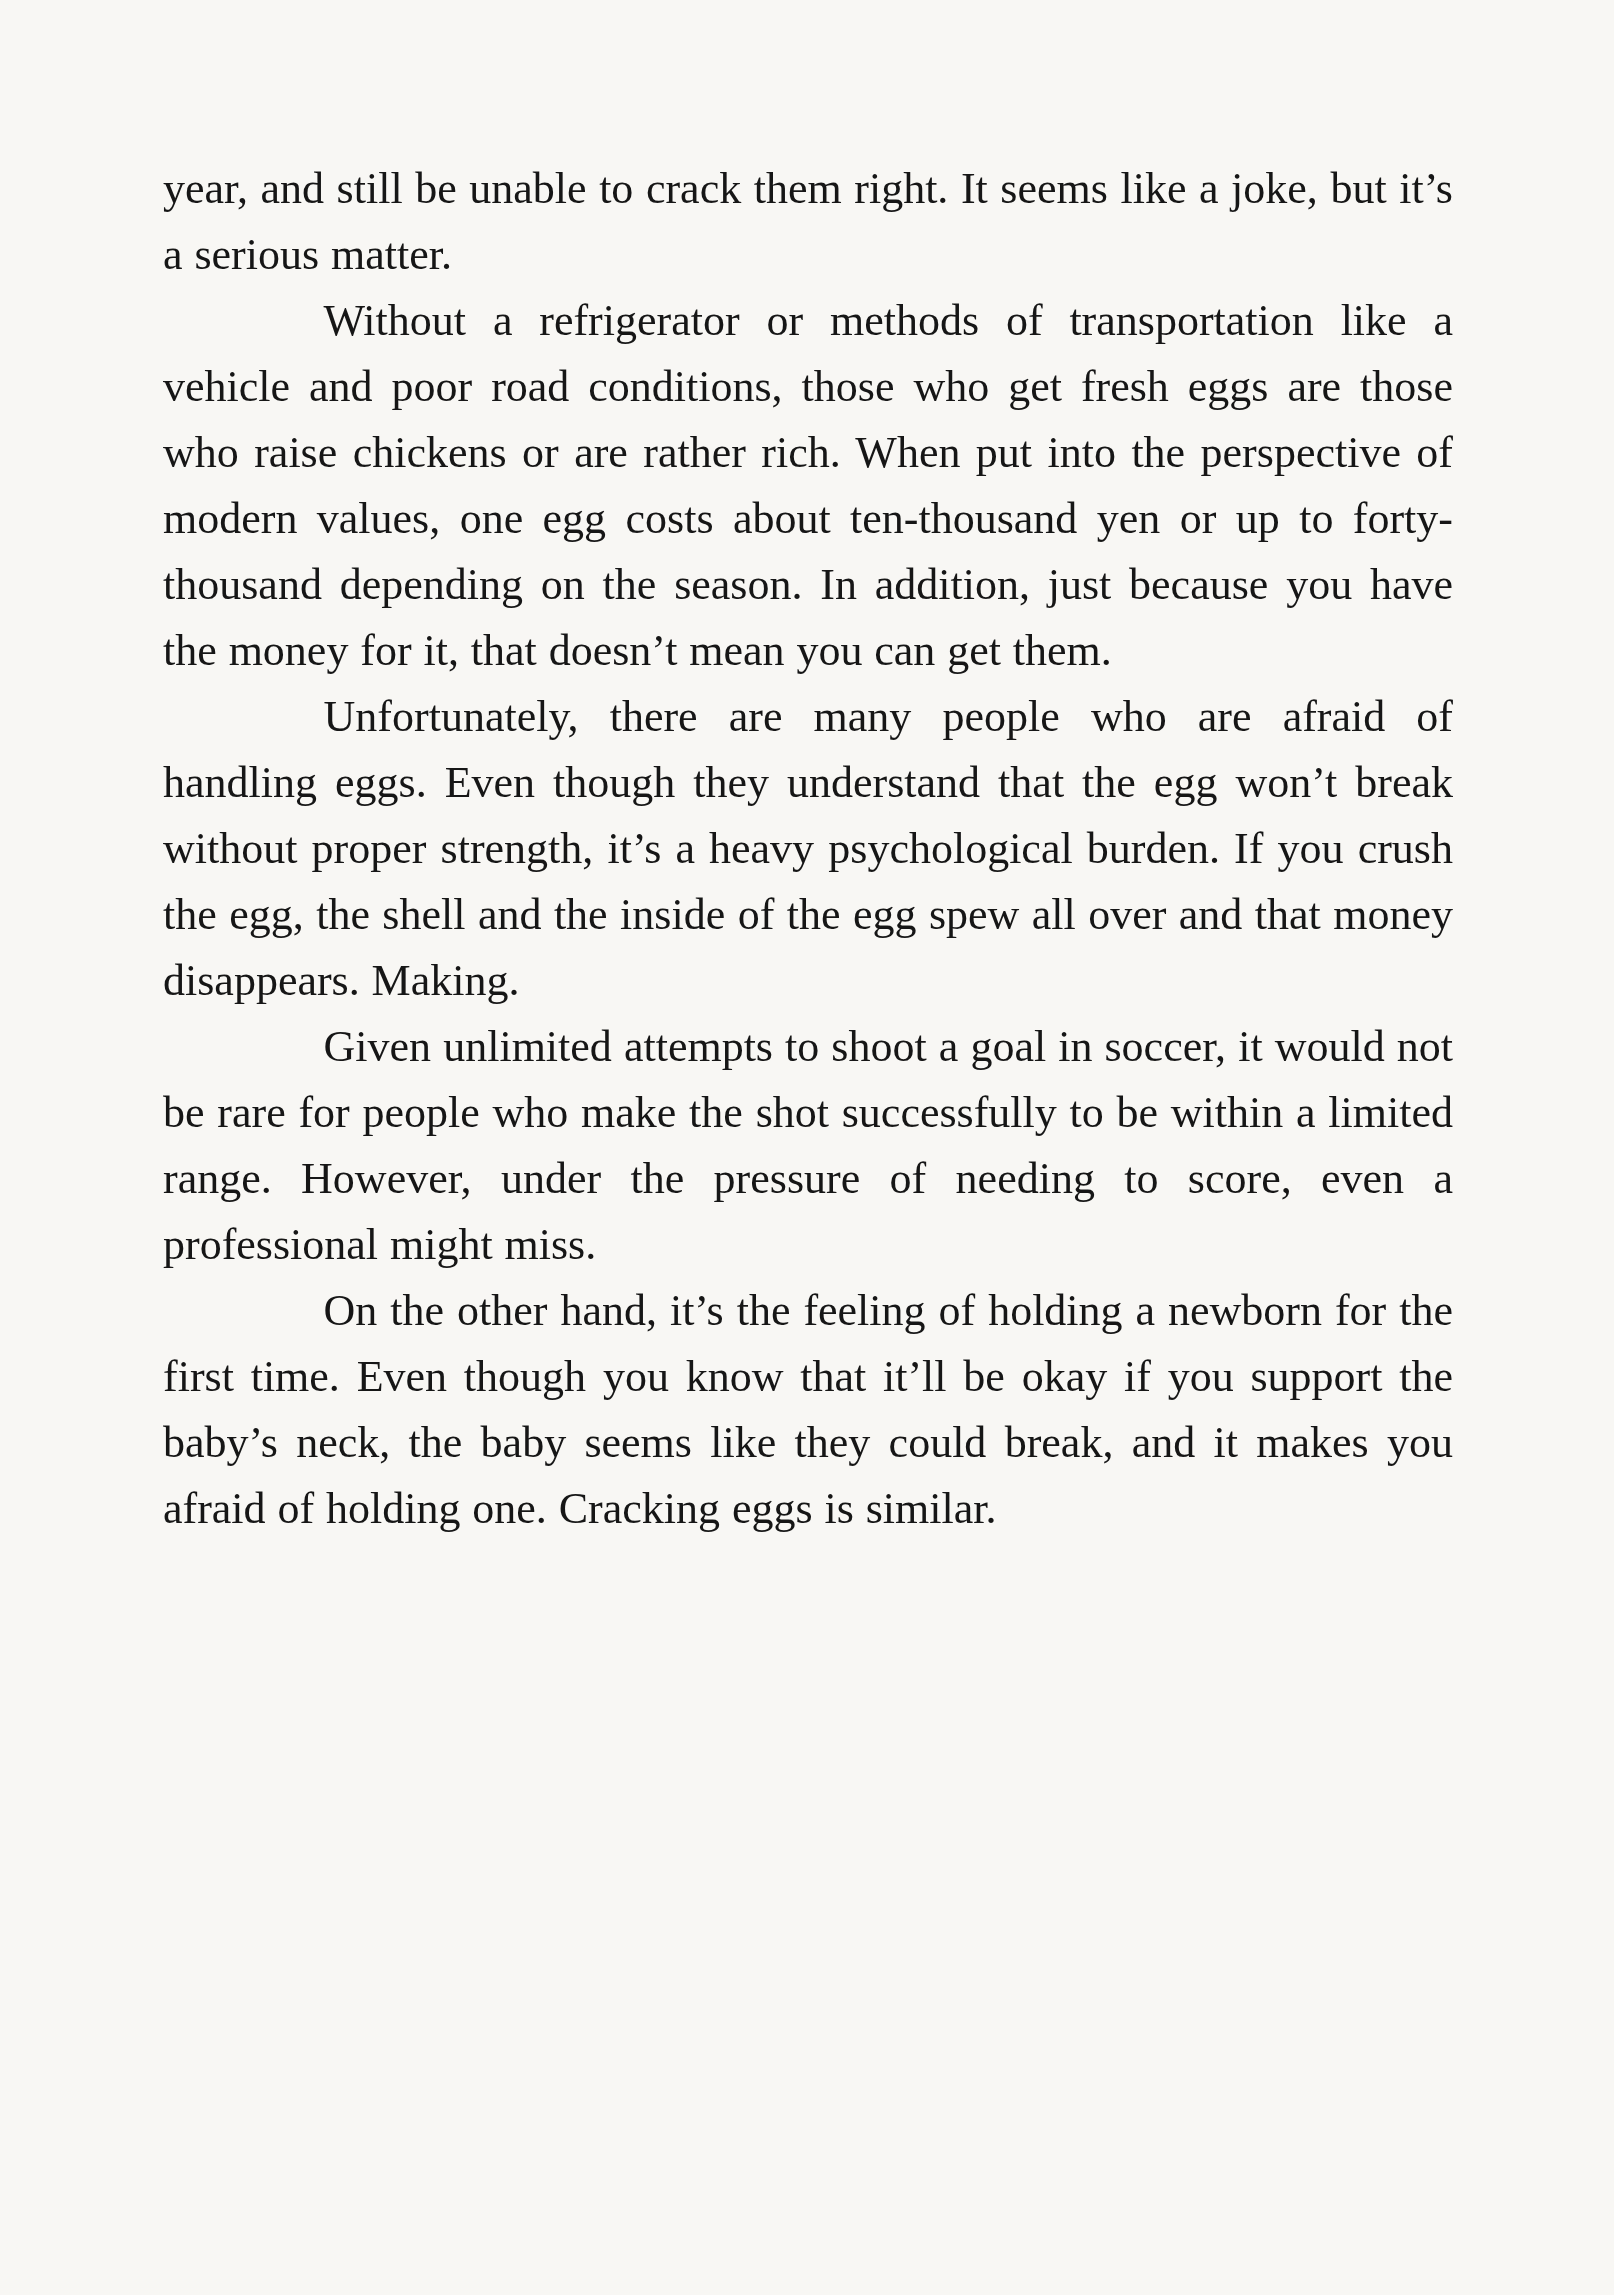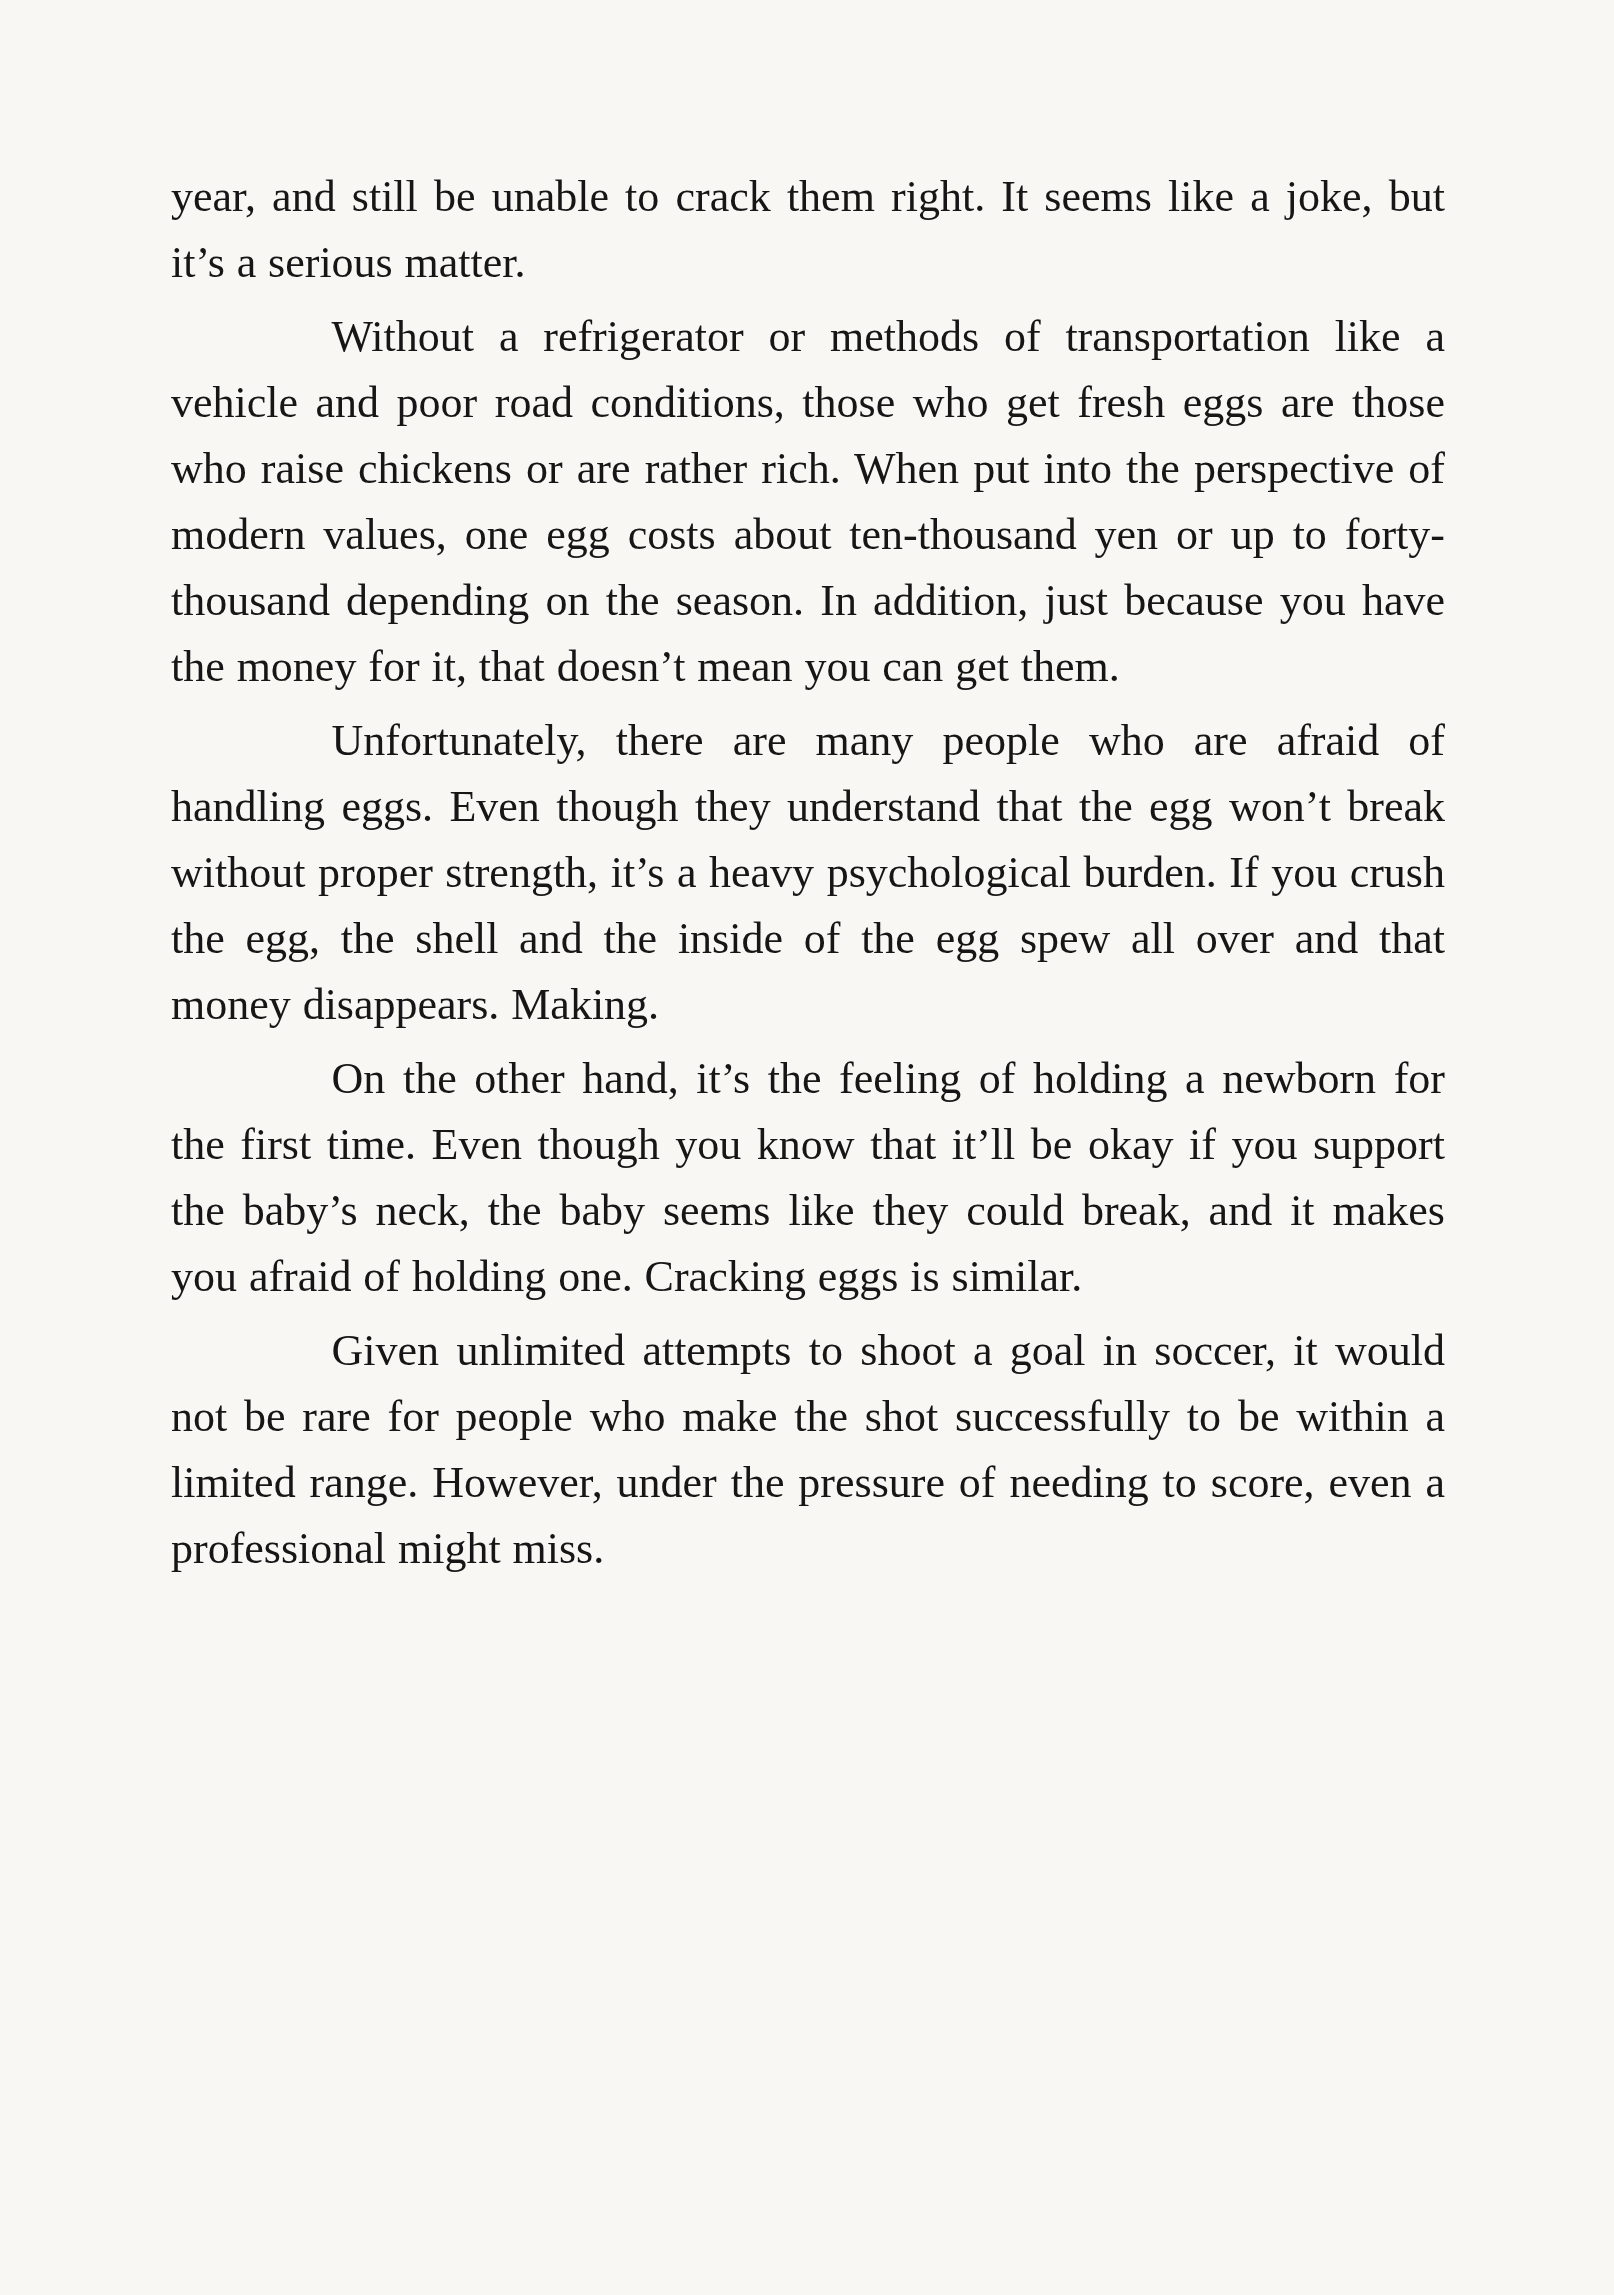--- a/index.html
+++ b/index.html
@@ -15,37 +15,37 @@
     position: relative;
     overflow: hidden;
   }
   .page {
     position: absolute;
     top: 156px;
     left: 163px;
     right: 161px;
   }
   .text-block p {
-    margin: 8px;
+    margin: 0;
     padding: 0;
     font-size: 44px;
     line-height: 66px;
     text-align: justify;
     text-indent: 3.65em;
     word-spacing: 0.02em;
   }
   .text-block p.no-indent {
     text-indent: 0;
   }
 </style>
 </head>
 <body>
 
 <div class="page">
   <div class="text-block">
     <p class="no-indent">year, and still be unable to crack them right. It seems like a joke, but it’s a serious matter.</p>
     <p>Without a refrigerator or methods of transportation like a vehicle and poor road conditions, those who get fresh eggs are those who raise chickens or are rather rich. When put into the perspective of modern values, one egg costs about ten-thousand yen or up to forty-thousand depending on the season. In addition, just because you have the money for it, that doesn’t mean you can get them.</p>
     <p>Unfortunately, there are many people who are afraid of handling eggs. Even though they understand that the egg won’t break without proper strength, it’s a heavy psychological burden. If you crush the egg, the shell and the inside of the egg spew all over and that money disappears. Making.</p>
+    <p>Given unlimited attempts to shoot a goal in soccer, it would not be rare for people who make the shot successfully to be within a limited range. However, under the pressure of needing to score, even a professional might miss.</p>
     <p>On the other hand, it’s the feeling of holding a newborn for the first time. Even though you know that it’ll be okay if you support the baby’s neck, the baby seems like they could break, and it makes you afraid of holding one. Cracking eggs is similar.</p>
-    <p>Given unlimited attempts to shoot a goal in soccer, it would not be rare for people who make the shot successfully to be within a limited range. However, under the pressure of needing to score, even a professional might miss.</p>
   </div>
 </div>
 
 
 </body></html>

